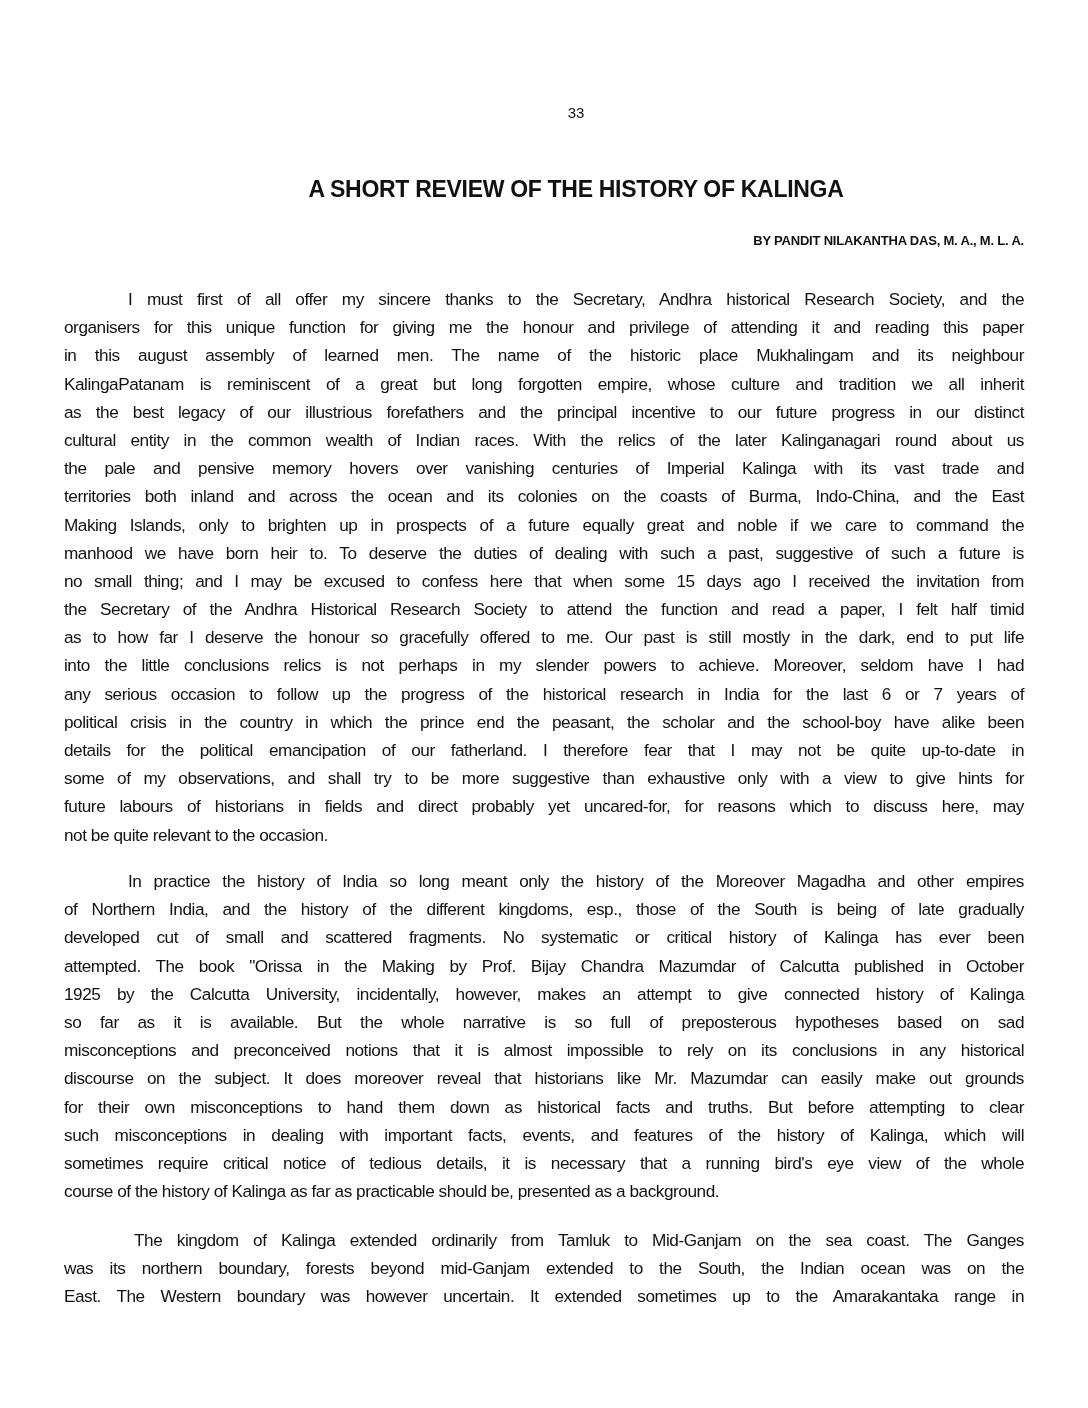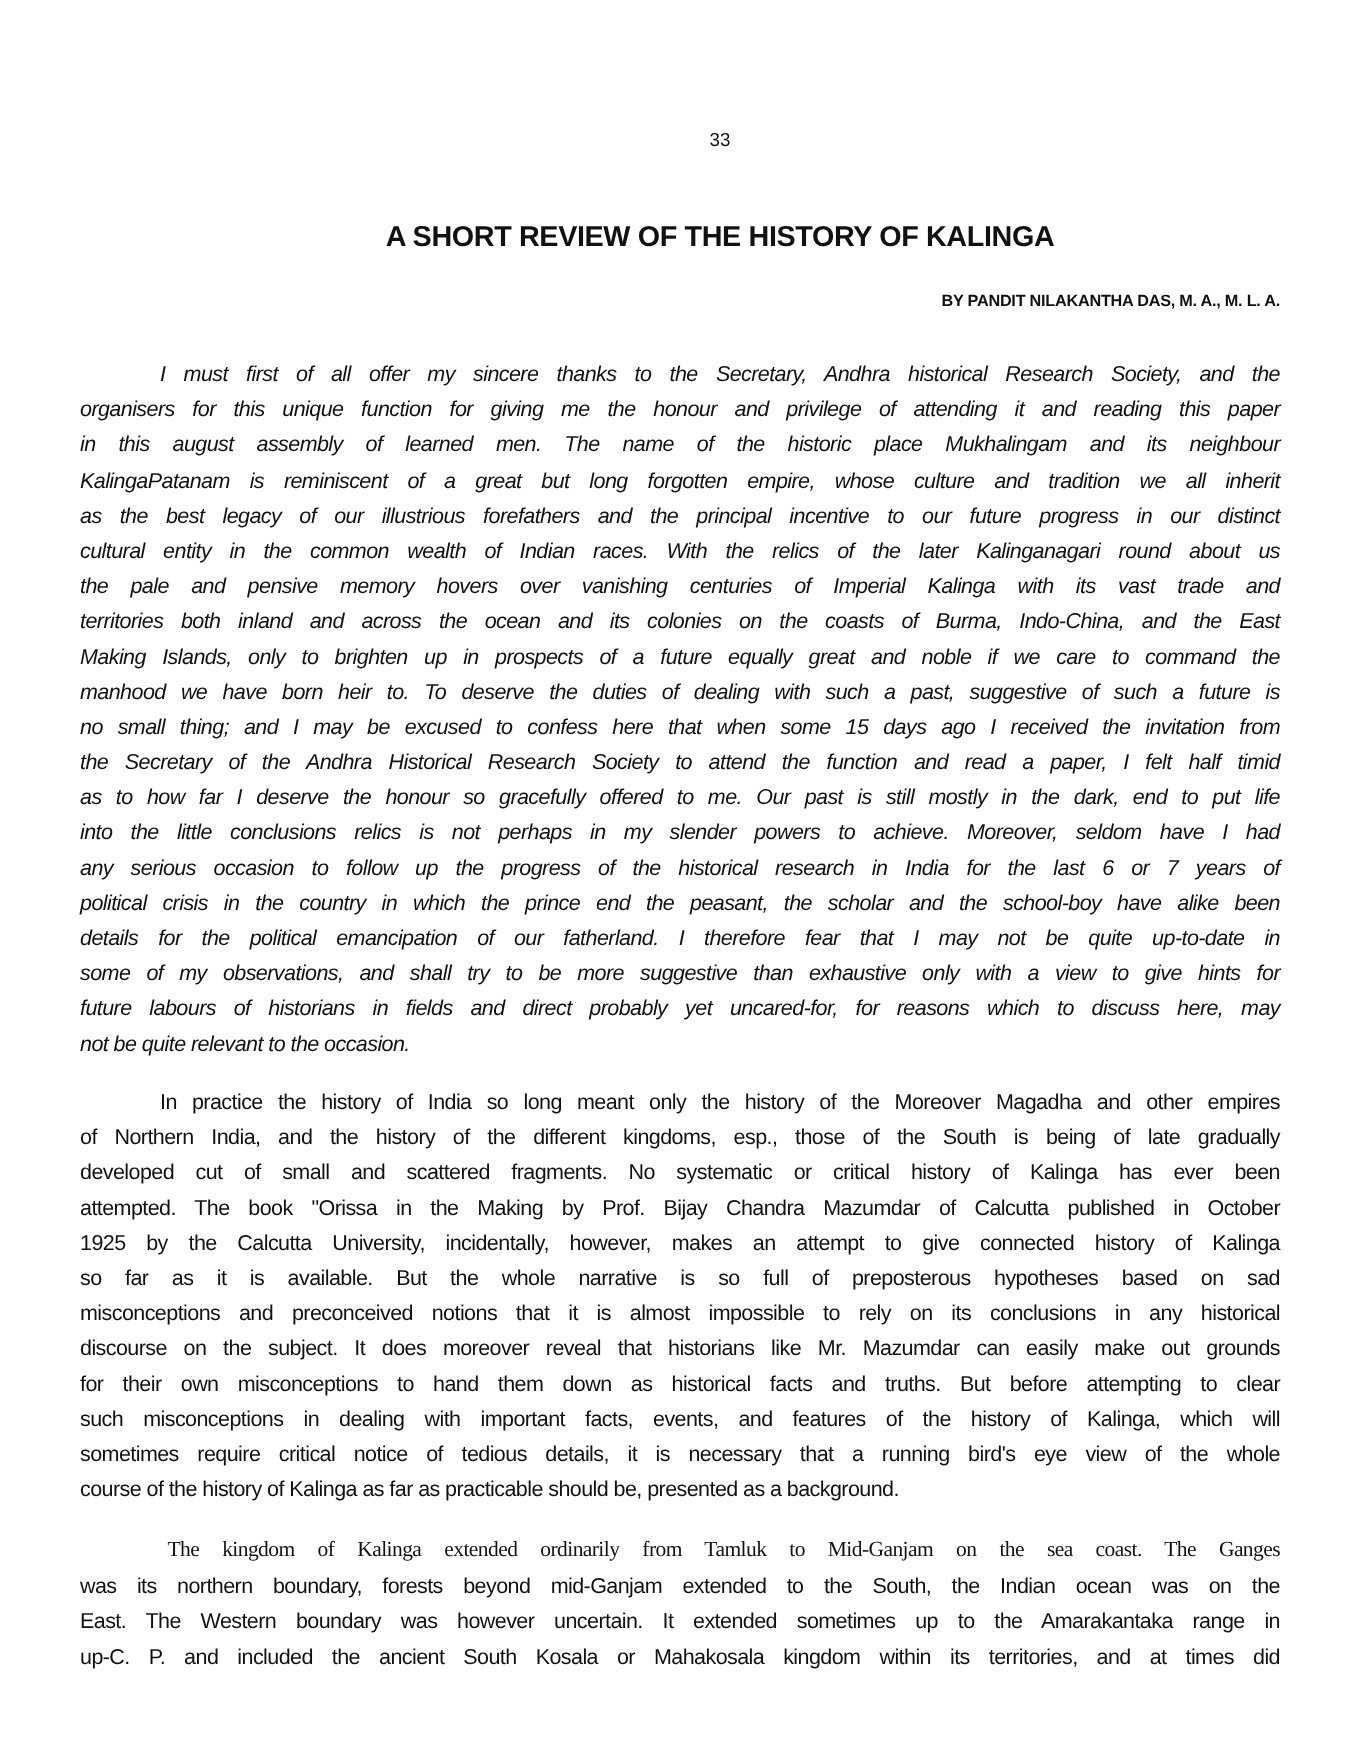--- a/index.html
+++ b/index.html
@@ -9,22 +9,22 @@
                  font-size: 15px; letter-spacing: 0px; }
   .title { position: absolute; top: 176px; left: 0; width: 1152px; text-align: center;
            font-size: 23px; font-weight: bold; letter-spacing: -0.3px; }
   .byline { position: absolute; top: 233px; right: 64px; font-size: 13px; font-weight: bold;
             letter-spacing: -0.2px; }
   .body { position: absolute; left: 64px; width: 960px; font-size: 17.2px; }
   .line { display: block; height: 28.2px; line-height: 28.2px; white-space: nowrap;
           text-align: justify; text-align-last: justify; letter-spacing: -0.45px; word-spacing: 0px; }
   .line.last { text-align-last: left; }
   .line.indent { padding-left: 64px; }
-  .line.indent2 { padding-left: 70px; font-family: Liberation Serif, serif; }
-  #para1 { top: 285px; font-style: italic; }
+  .line.indent2 { padding-left: 70px; }
+  #para1 { top: 285px; }
   #para2 { top: 867px; }
   #para3 { top: 1226px; }
 </style>
 </head>
 <body>
 
 <div>
   <div class="page-number">33</div>
   <div class="title">A SHORT REVIEW OF THE HISTORY OF KALINGA</div>
   <div class="byline">BY PANDIT NILAKANTHA DAS, M. A., M. L. A.</div>
@@ -62,15 +62,14 @@
       <span class="line">discourse on the subject. It does moreover reveal that historians like Mr. Mazumdar can easily make out grounds</span>
       <span class="line">for their own misconceptions to hand them down as historical facts and truths. But before attempting to clear</span>
       <span class="line">such misconceptions in dealing with important facts, events, and features of the history of Kalinga, which will</span>
       <span class="line">sometimes require critical notice of tedious details, it is necessary that a running bird's eye view of the whole</span>
       <span class="line last">course of the history of Kalinga as far as practicable should be, presented as a background.</span>
     </div>
   <div class="body" id="para3">
       <span class="line indent2">The kingdom of Kalinga extended ordinarily from Tamluk to Mid-Ganjam on the sea coast. The Ganges</span>
       <span class="line">was its northern boundary, forests beyond mid-Ganjam extended to the South, the Indian ocean was on the</span>
       <span class="line">East. The Western boundary was however uncertain. It extended sometimes up to the Amarakantaka range in</span>
-      <span class="line">up-C. P. and included the ancient South Kosala or Mahakosala kingdom within its territories, and at times did</span>
     </div>
 </div>
 
 </body></html>

